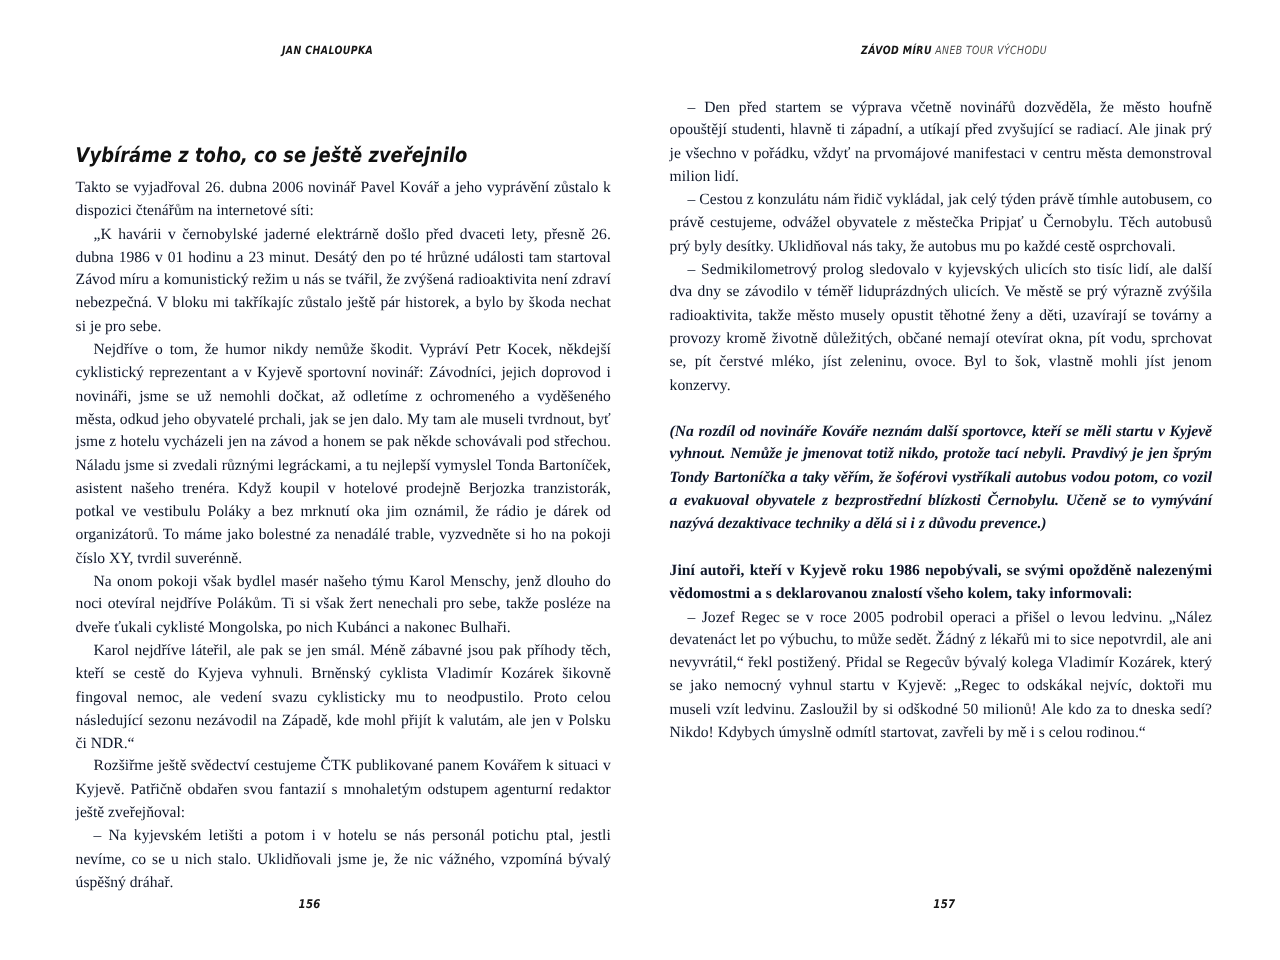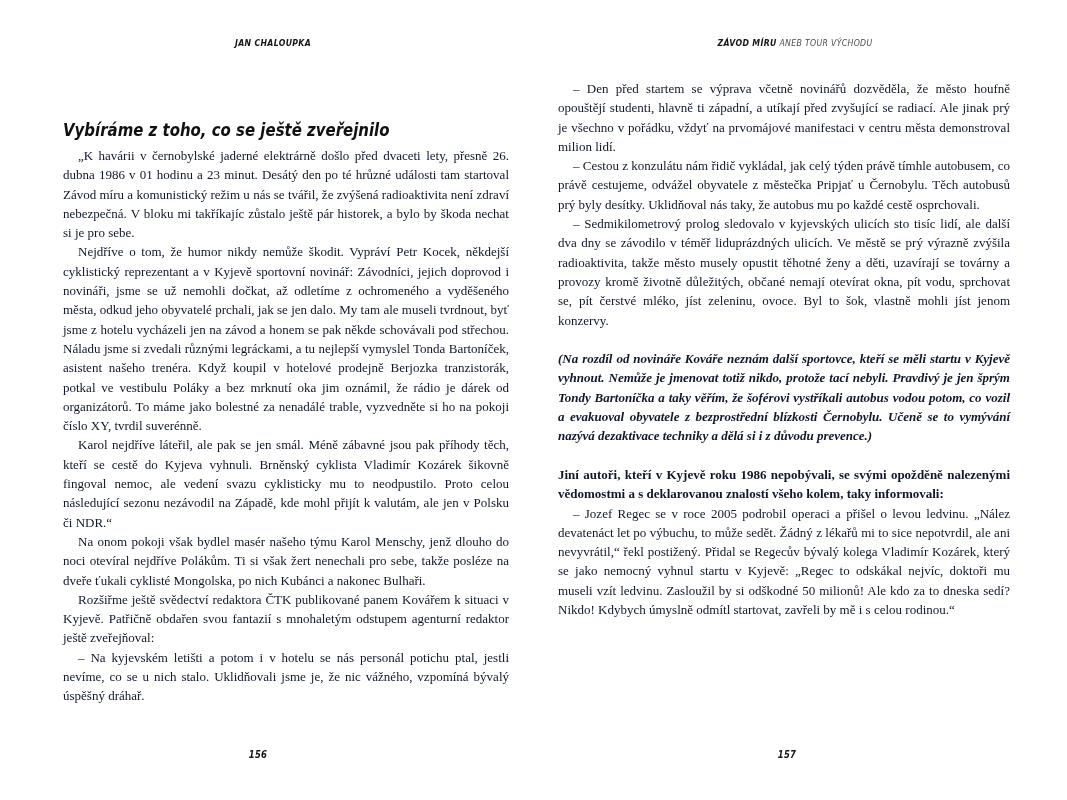--- a/index.html
+++ b/index.html
@@ -83,25 +83,26 @@
 
   <div class="running-head" id="left-head">JAN CHALOUPKA</div>
 
   <div class="running-head" id="right-head">
     <span>ZÁVOD MÍRU</span><span class="subtitle"> ANEB TOUR VÝCHODU</span>
   </div>
 
   <div class="page-col" id="left-col">
     <h2 class="section-heading">Vybíráme z toho, co se ještě zveřejnilo</h2>
     <div>
+        <p class="para">Takto se vyjadřoval 26. dubna 2006 novinář Pavel Kovář a jeho vyprávění zůstalo k dispozici čtenářům na internetové síti:</p>
         <p class="para indent">„K havárii v černobylské jaderné elektrárně došlo před dvaceti lety, přesně 26. dubna 1986 v 01 hodinu a 23 minut. Desátý den po té hrůzné události tam startoval Závod míru a komunistický režim u nás se tvářil, že zvýšená radioaktivita není zdraví nebezpečná. V bloku mi takříkajíc zůstalo ještě pár historek, a bylo by škoda nechat si je pro sebe.</p>
         <p class="para indent">Nejdříve o tom, že humor nikdy nemůže škodit. Vypráví Petr Kocek, někdejší cyklistický reprezentant a v Kyjevě sportovní novinář: Závodníci, jejich doprovod i novináři, jsme se už nemohli dočkat, až odletíme z ochromeného a vyděšeného města, odkud jeho obyvatelé prchali, jak se jen dalo. My tam ale museli tvrdnout, byť jsme z hotelu vycházeli jen na závod a honem se pak někde schovávali pod střechou. Náladu jsme si zvedali různými legráckami, a tu nejlepší vymyslel Tonda Bartoníček, asistent našeho trenéra. Když koupil v hotelové prodejně Berjozka tranzistorák, potkal ve vestibulu Poláky a bez mrknutí oka jim oznámil, že rádio je dárek od organizátorů. To máme jako bolestné za nenadálé trable, vyzvedněte si ho na pokoji číslo XY, tvrdil suverénně.</p>
+        <p class="para indent">Na onom pokoji však bydlel masér našeho týmu Karol Menschy, jenž dlouho do noci otevíral nejdříve Polákům. Ti si však žert nenechali pro sebe, takže posléze na dveře ťukali cyklisté Mongolska, po nich Kubánci a nakonec Bulhaři.</p>
         <p class="para indent">Karol nejdříve láteřil, ale pak se jen smál. Méně zábavné jsou pak příhody těch, kteří se cestě do Kyjeva vyhnuli. Brněnský cyklista Vladimír Kozárek šikovně fingoval nemoc, ale vedení svazu cyklisticky mu to neodpustilo. Proto celou následující sezonu nezávodil na Západě, kde mohl přijít k valutám, ale jen v Polsku či NDR.“</p>
-        <p class="para indent">Na onom pokoji však bydlel masér našeho týmu Karol Menschy, jenž dlouho do noci otevíral nejdříve Polákům. Ti si však žert nenechali pro sebe, takže posléze na dveře ťukali cyklisté Mongolska, po nich Kubánci a nakonec Bulhaři.</p>
-        <p class="para indent">Rozšiřme ještě svědectví redaktora ČTK publikované panem Kovářem k situaci v Kyjevě. Patřičně obdařen svou fantazií s mnohaletým odstupem agenturní redaktor ještě zveřejňoval:</p>
+        <p class="para indent">Rozšiřme ještě svědectví cestujeme ČTK publikované panem Kovářem k situaci v Kyjevě. Patřičně obdařen svou fantazií s mnohaletým odstupem agenturní redaktor ještě zveřejňoval:</p>
         <p class="para indent">– Na kyjevském letišti a potom i v hotelu se nás personál potichu ptal, jestli nevíme, co se u nich stalo. Uklidňovali jsme je, že nic vážného, vzpomíná bývalý úspěšný dráhař.</p>
       </div>
   </div>
 
   <div class="page-col" id="right-col">
     <div>
         <p class="para indent">– Den před startem se výprava včetně novinářů dozvěděla, že město houfně opouštějí studenti, hlavně ti západní, a utíkají před zvyšující se radiací. Ale jinak prý je všechno v pořádku, vždyť na prvomájové manifestaci v centru města demonstroval milion lidí.</p>
         <p class="para indent">– Cestou z konzulátu nám řidič vykládal, jak celý týden právě tímhle autobusem, co právě cestujeme, odvážel obyvatele z městečka Pripjať u Černobylu. Těch autobusů prý byly desítky. Uklidňoval nás taky, že autobus mu po každé cestě osprchovali.</p>
         <p class="para indent">– Sedmikilometrový prolog sledovalo v kyjevských ulicích sto tisíc lidí, ale další dva dny se závodilo v téměř liduprázdných ulicích. Ve městě se prý výrazně zvýšila radioaktivita, takže město musely opustit těhotné ženy a děti, uzavírají se továrny a provozy kromě životně důležitých, občané nemají otevírat okna, pít vodu, sprchovat se, pít čerstvé mléko, jíst zeleninu, ovoce. Byl to šok, vlastně mohli jíst jenom konzervy.</p>
         <p class="para italic space-before">(Na rozdíl od novináře Kováře neznám další sportovce, kteří se měli startu v Kyjevě vyhnout. Nemůže je jmenovat totiž nikdo, protože tací nebyli. Pravdivý je jen šprým Tondy Bartoníčka a taky věřím, že šoférovi vystříkali autobus vodou potom, co vozil a evakuoval obyvatele z bezprostřední blízkosti Černobylu. Učeně se to vymývání nazývá dezaktivace techniky a dělá si i z důvodu prevence.)</p>

